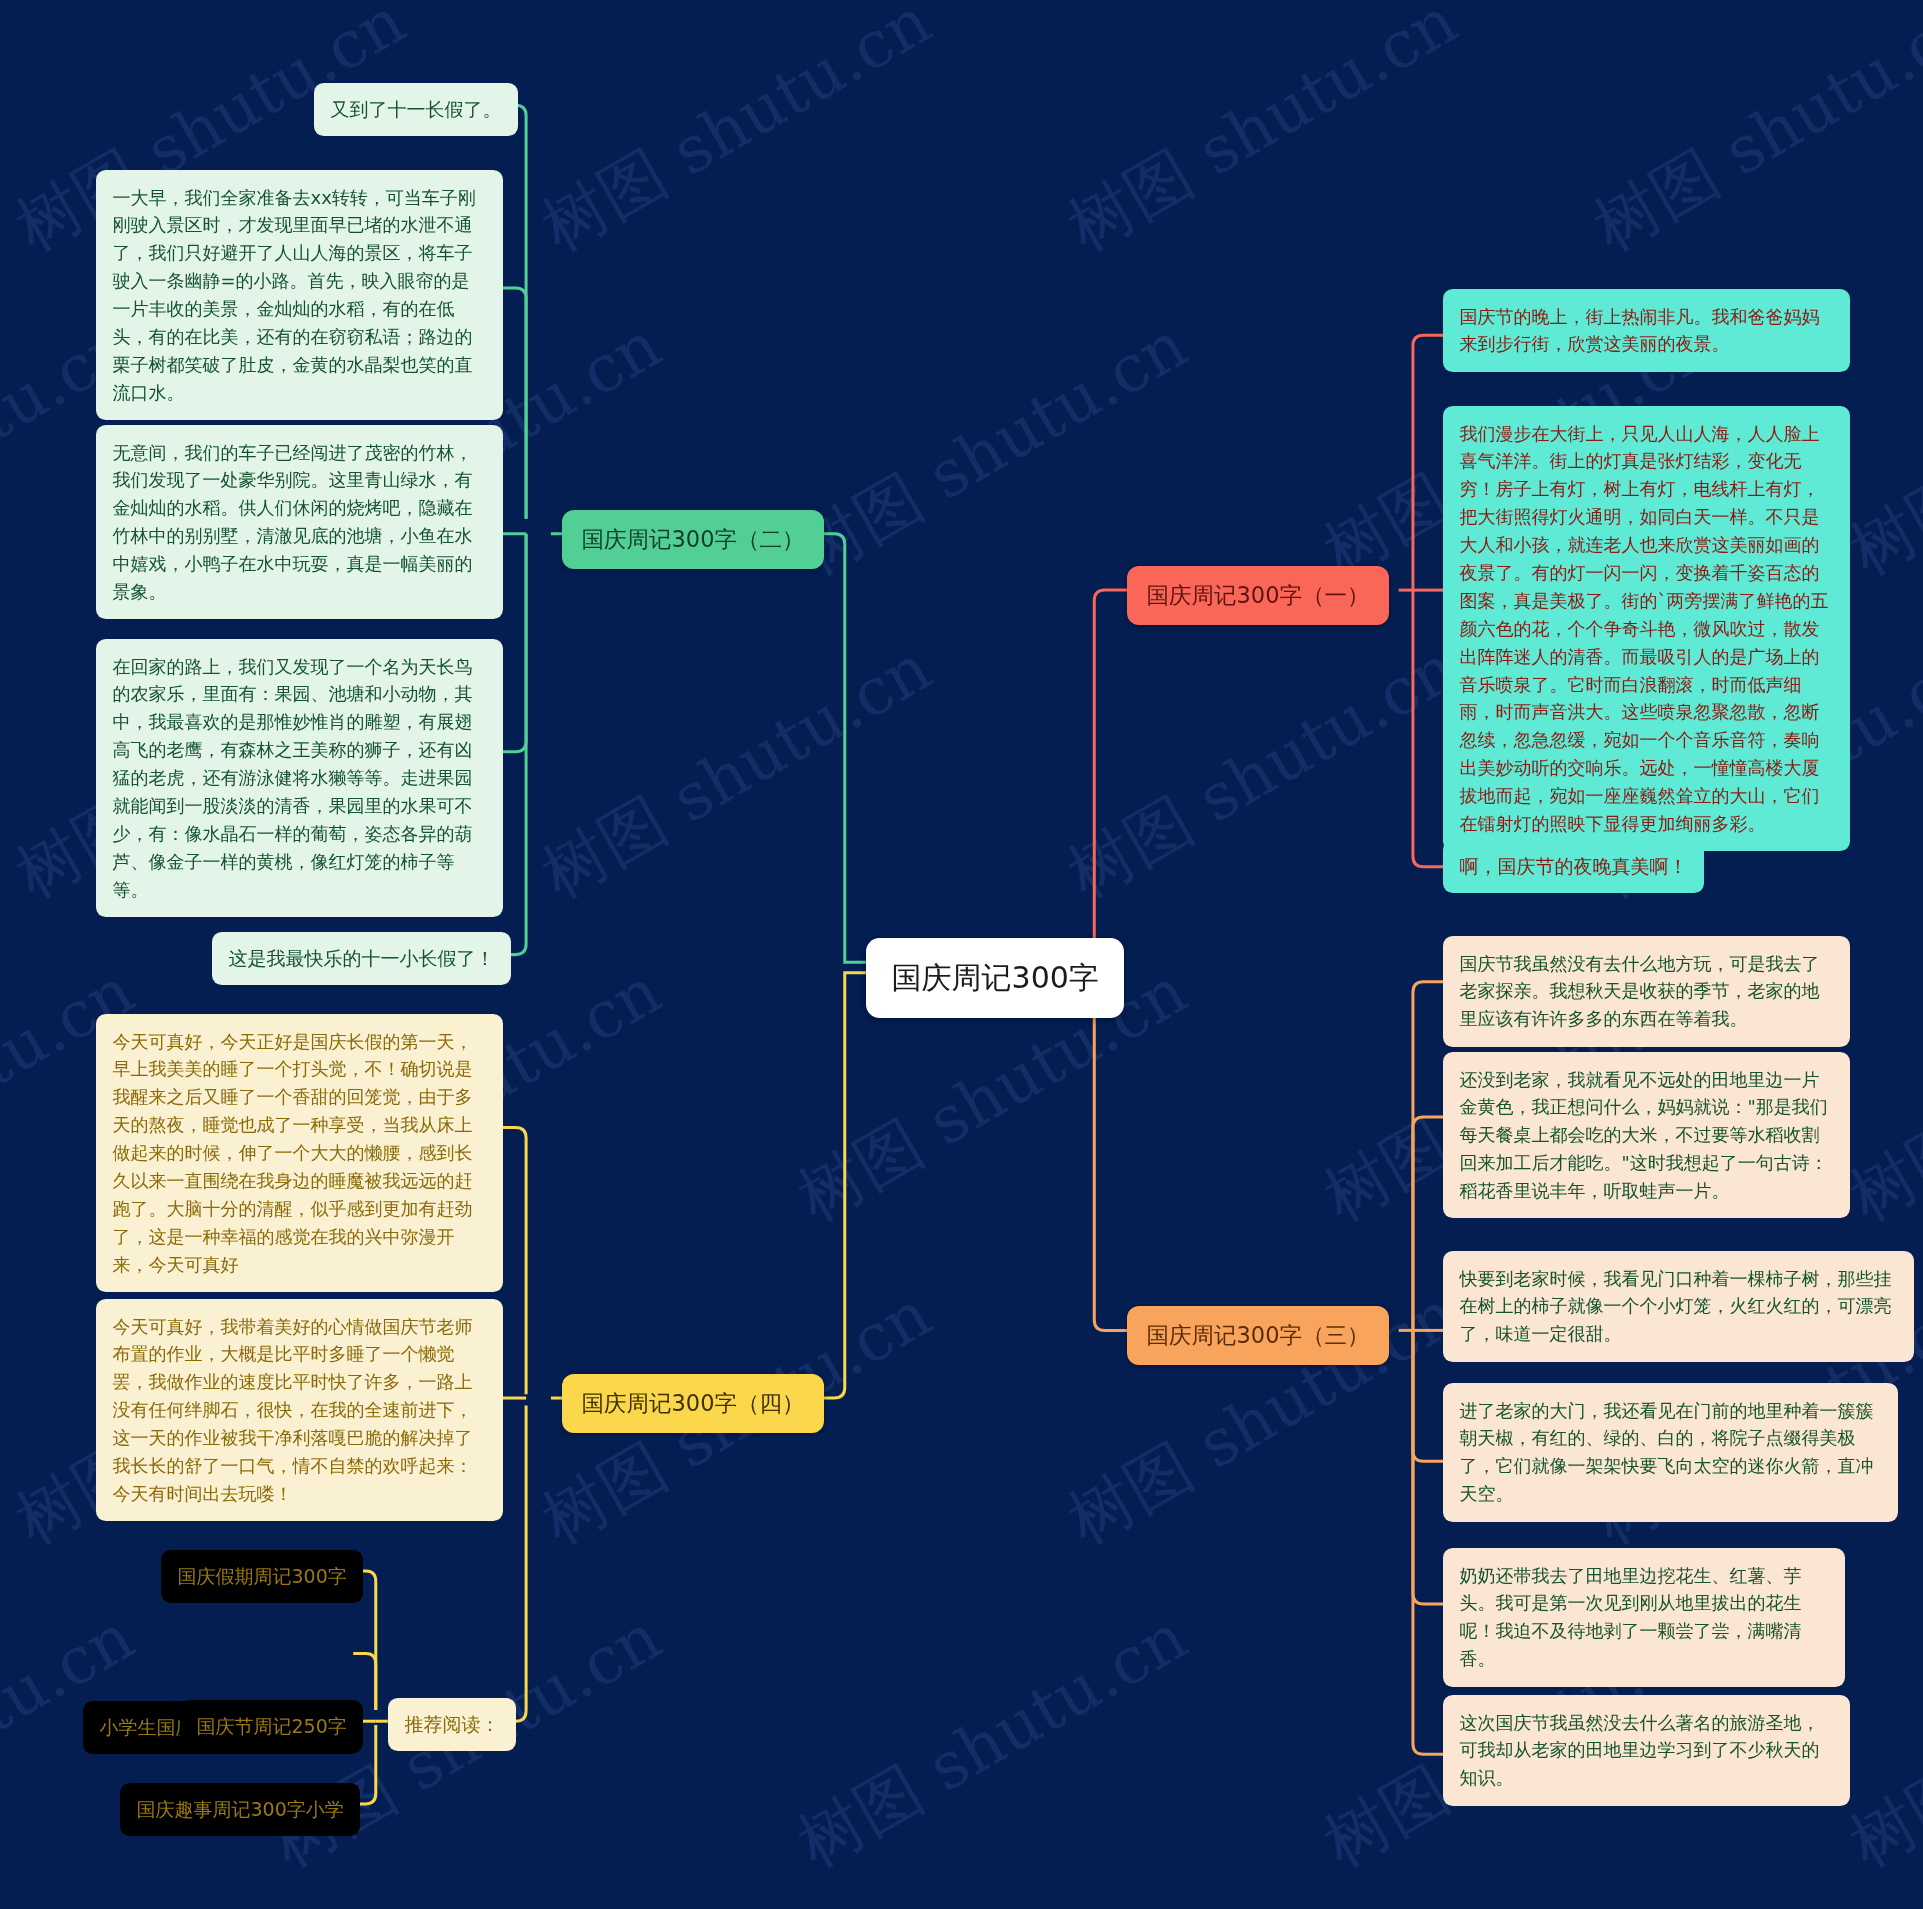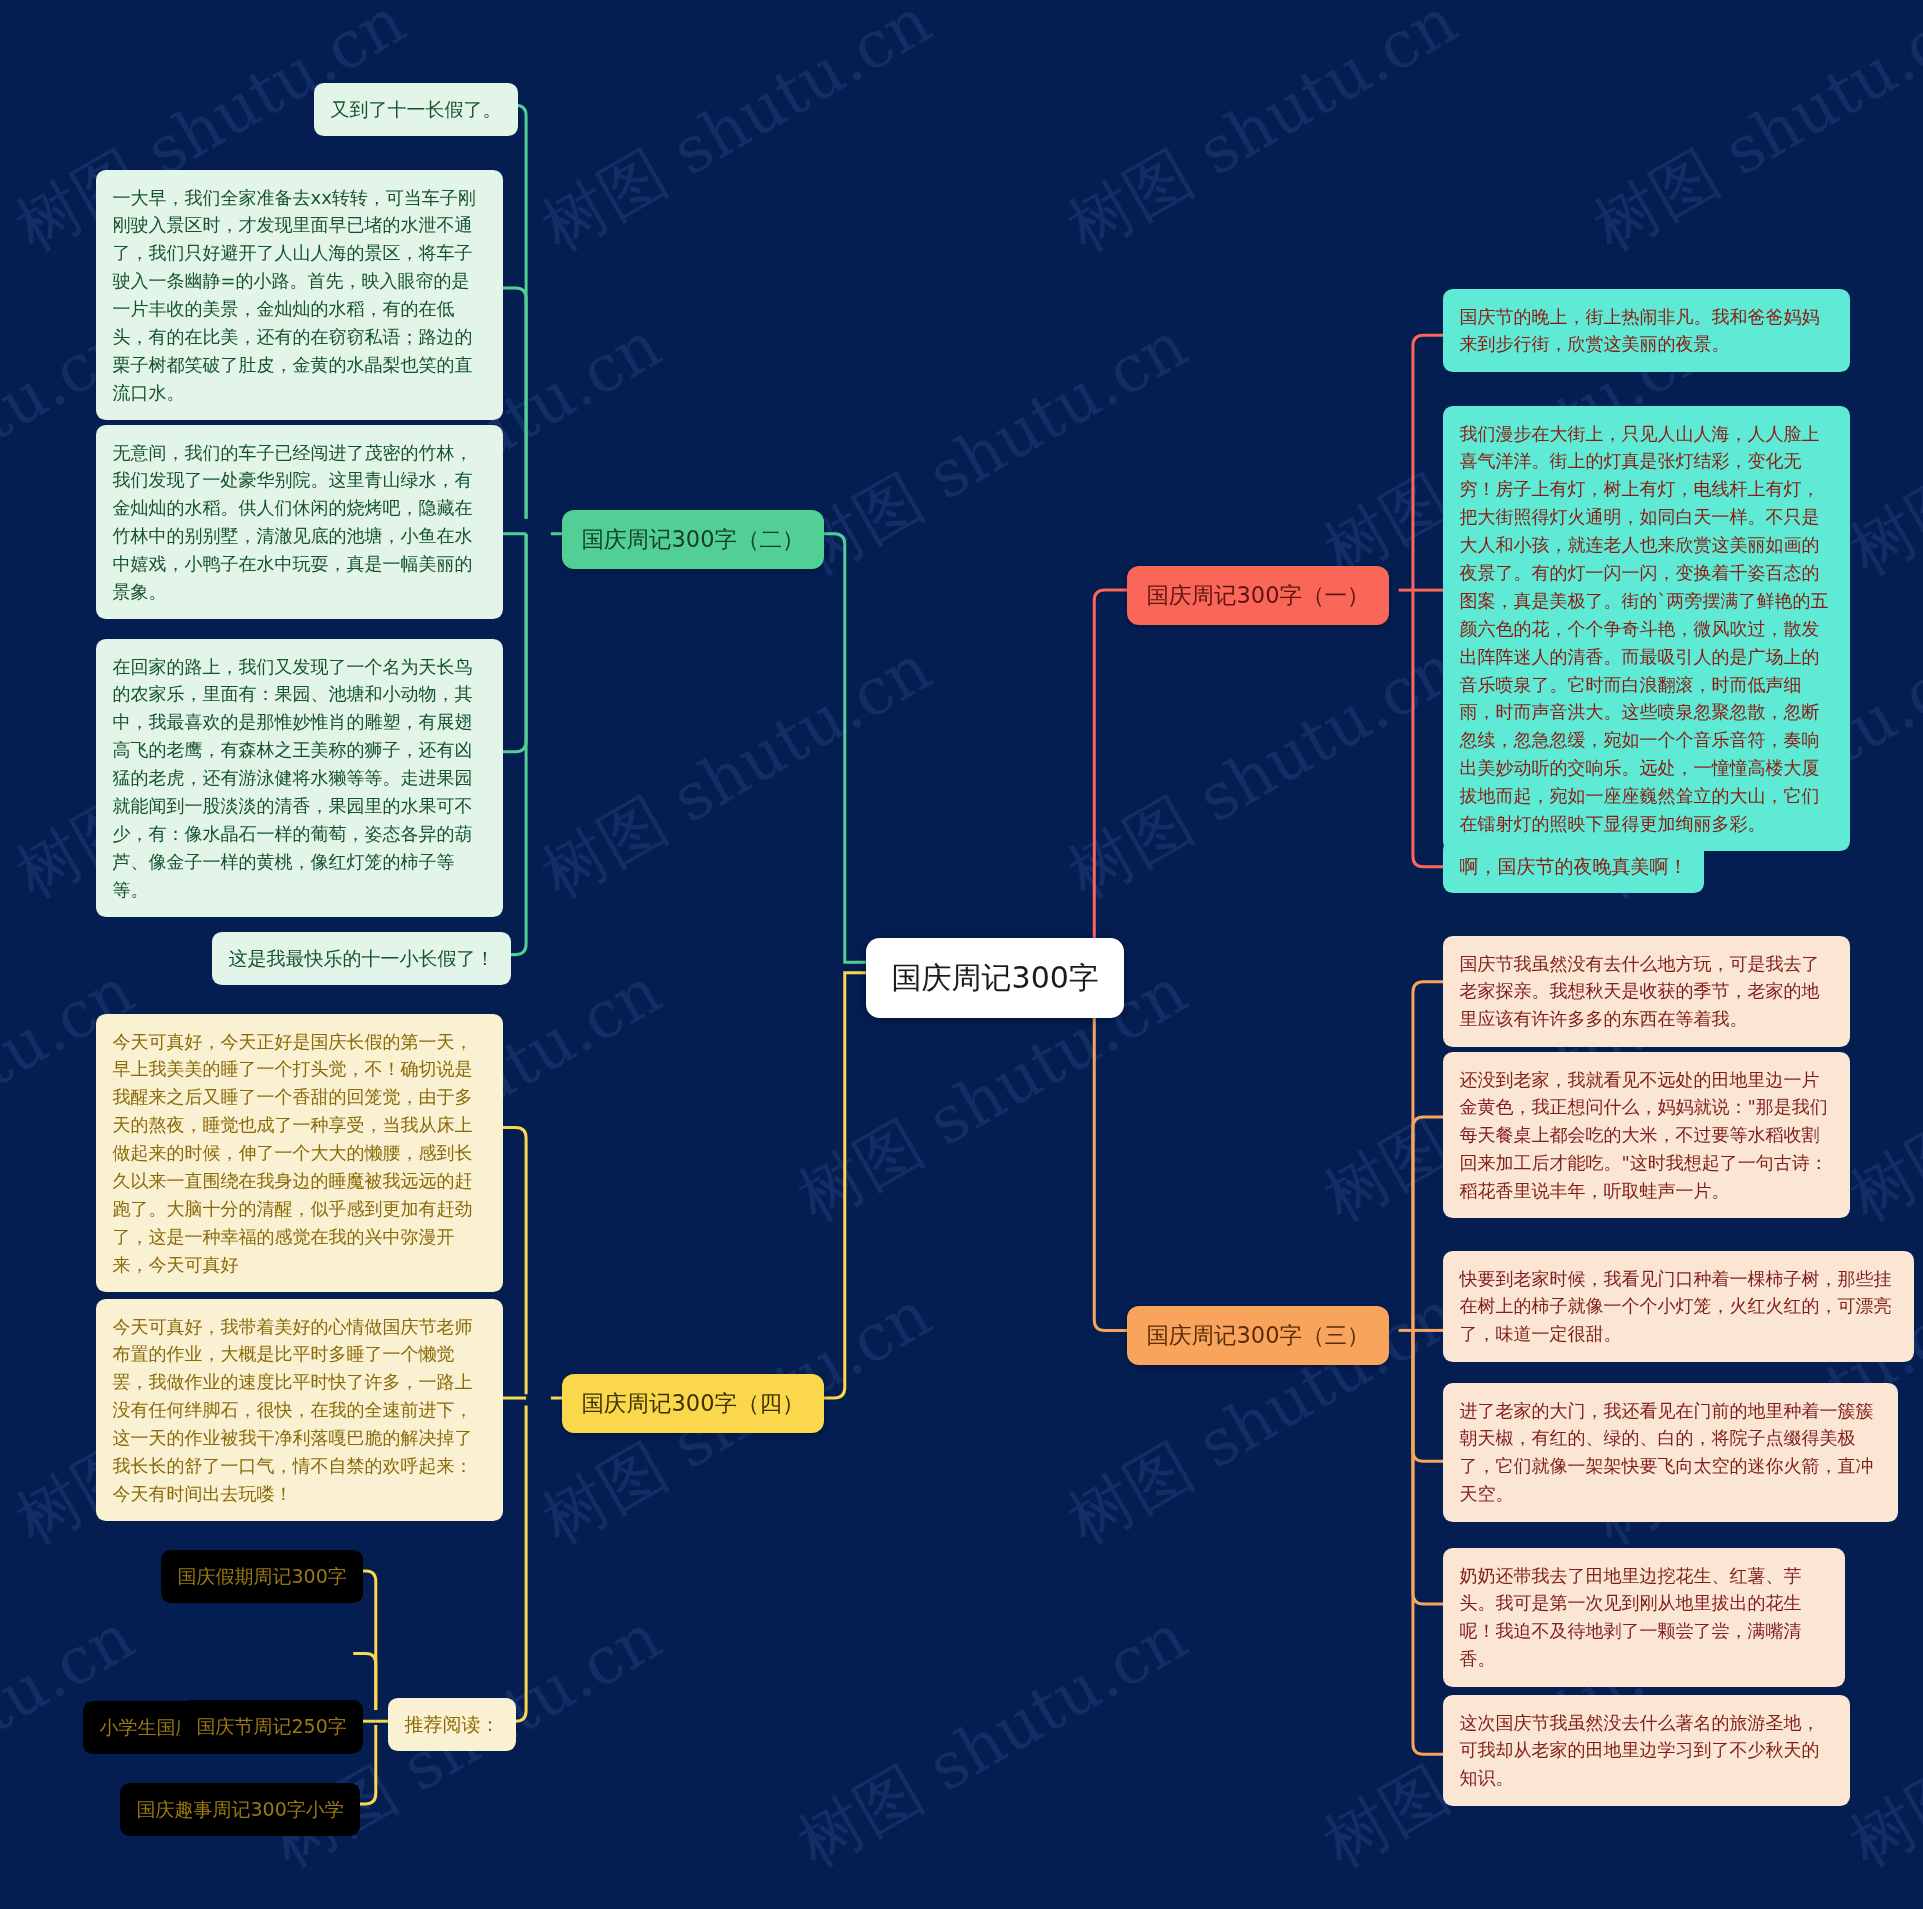--- a/index.html
+++ b/index.html
@@ -52,21 +52,21 @@
   .branch.red   {background:#fa6759;color:#5d1410;}
   .branch.orange{background:#f8a45c;color:#5a2d06;}
   .branch.yellow{background:#fad council;}
   .branch.yellow{background:#fad busy;}
   .branch.yellow{background:#fbd84b;color:#3d3003;}
 
   
   .leaf{font-size:18px;padding:13.5px 16.5px;border-radius:9.8px;}
   .leaf.green  {background:#e3f5e8;color:#14532d;}
   .leaf.pink   {background:#5eead4;color:#8d1a12;}
-  .leaf.peach  {background:#fbe5d3;color:#7f1d1d;}
+  .leaf.peach  {background:#fbe5d3;color:#14532d;}
   .leaf.cream  {background:#faf0d2;color:#8a6a08;}
   .leaf.cream2 {background:#000000;color:#9a7a10;}
   .leaf.small  {white-space:nowrap;padding:12px 16.5px;font-size:19px;}
 </style>
 </head>
 <body>
 
 <div id="watermarks">
     <div class="wm" style="left: 0px; top: 195px;">树图 shutu.cn</div>
     <div class="wm" style="left: 526px; top: 195px;">树图 shutu.cn</div>

